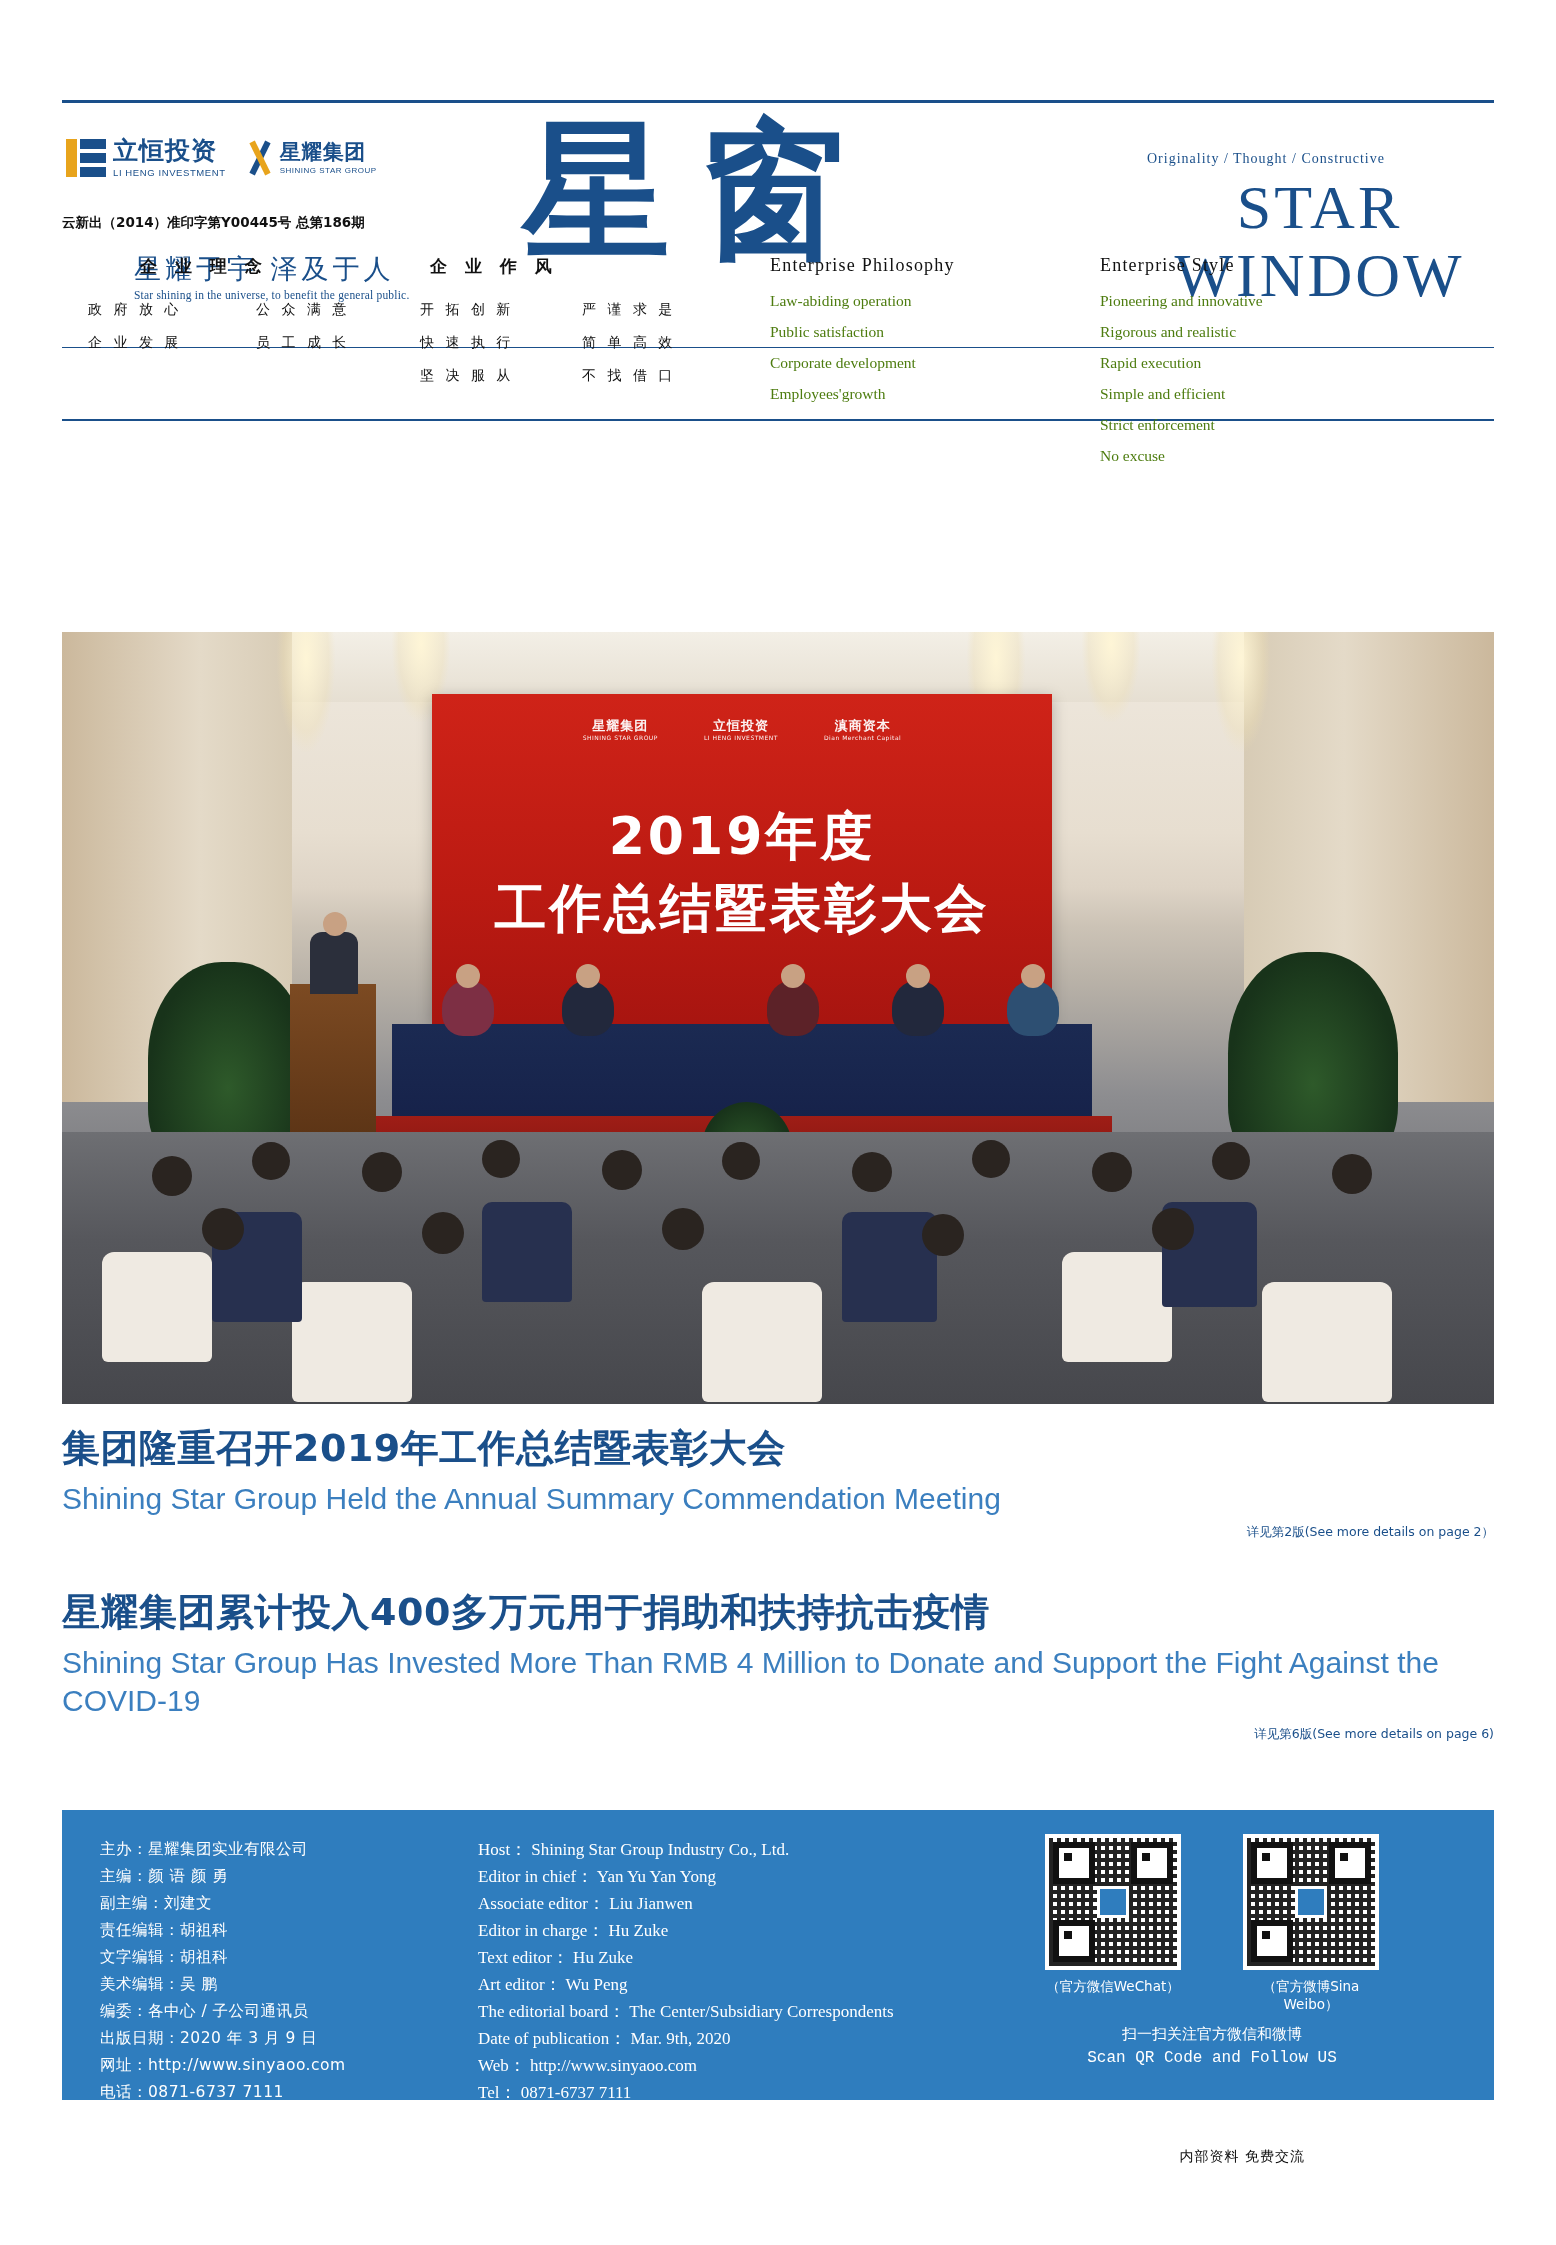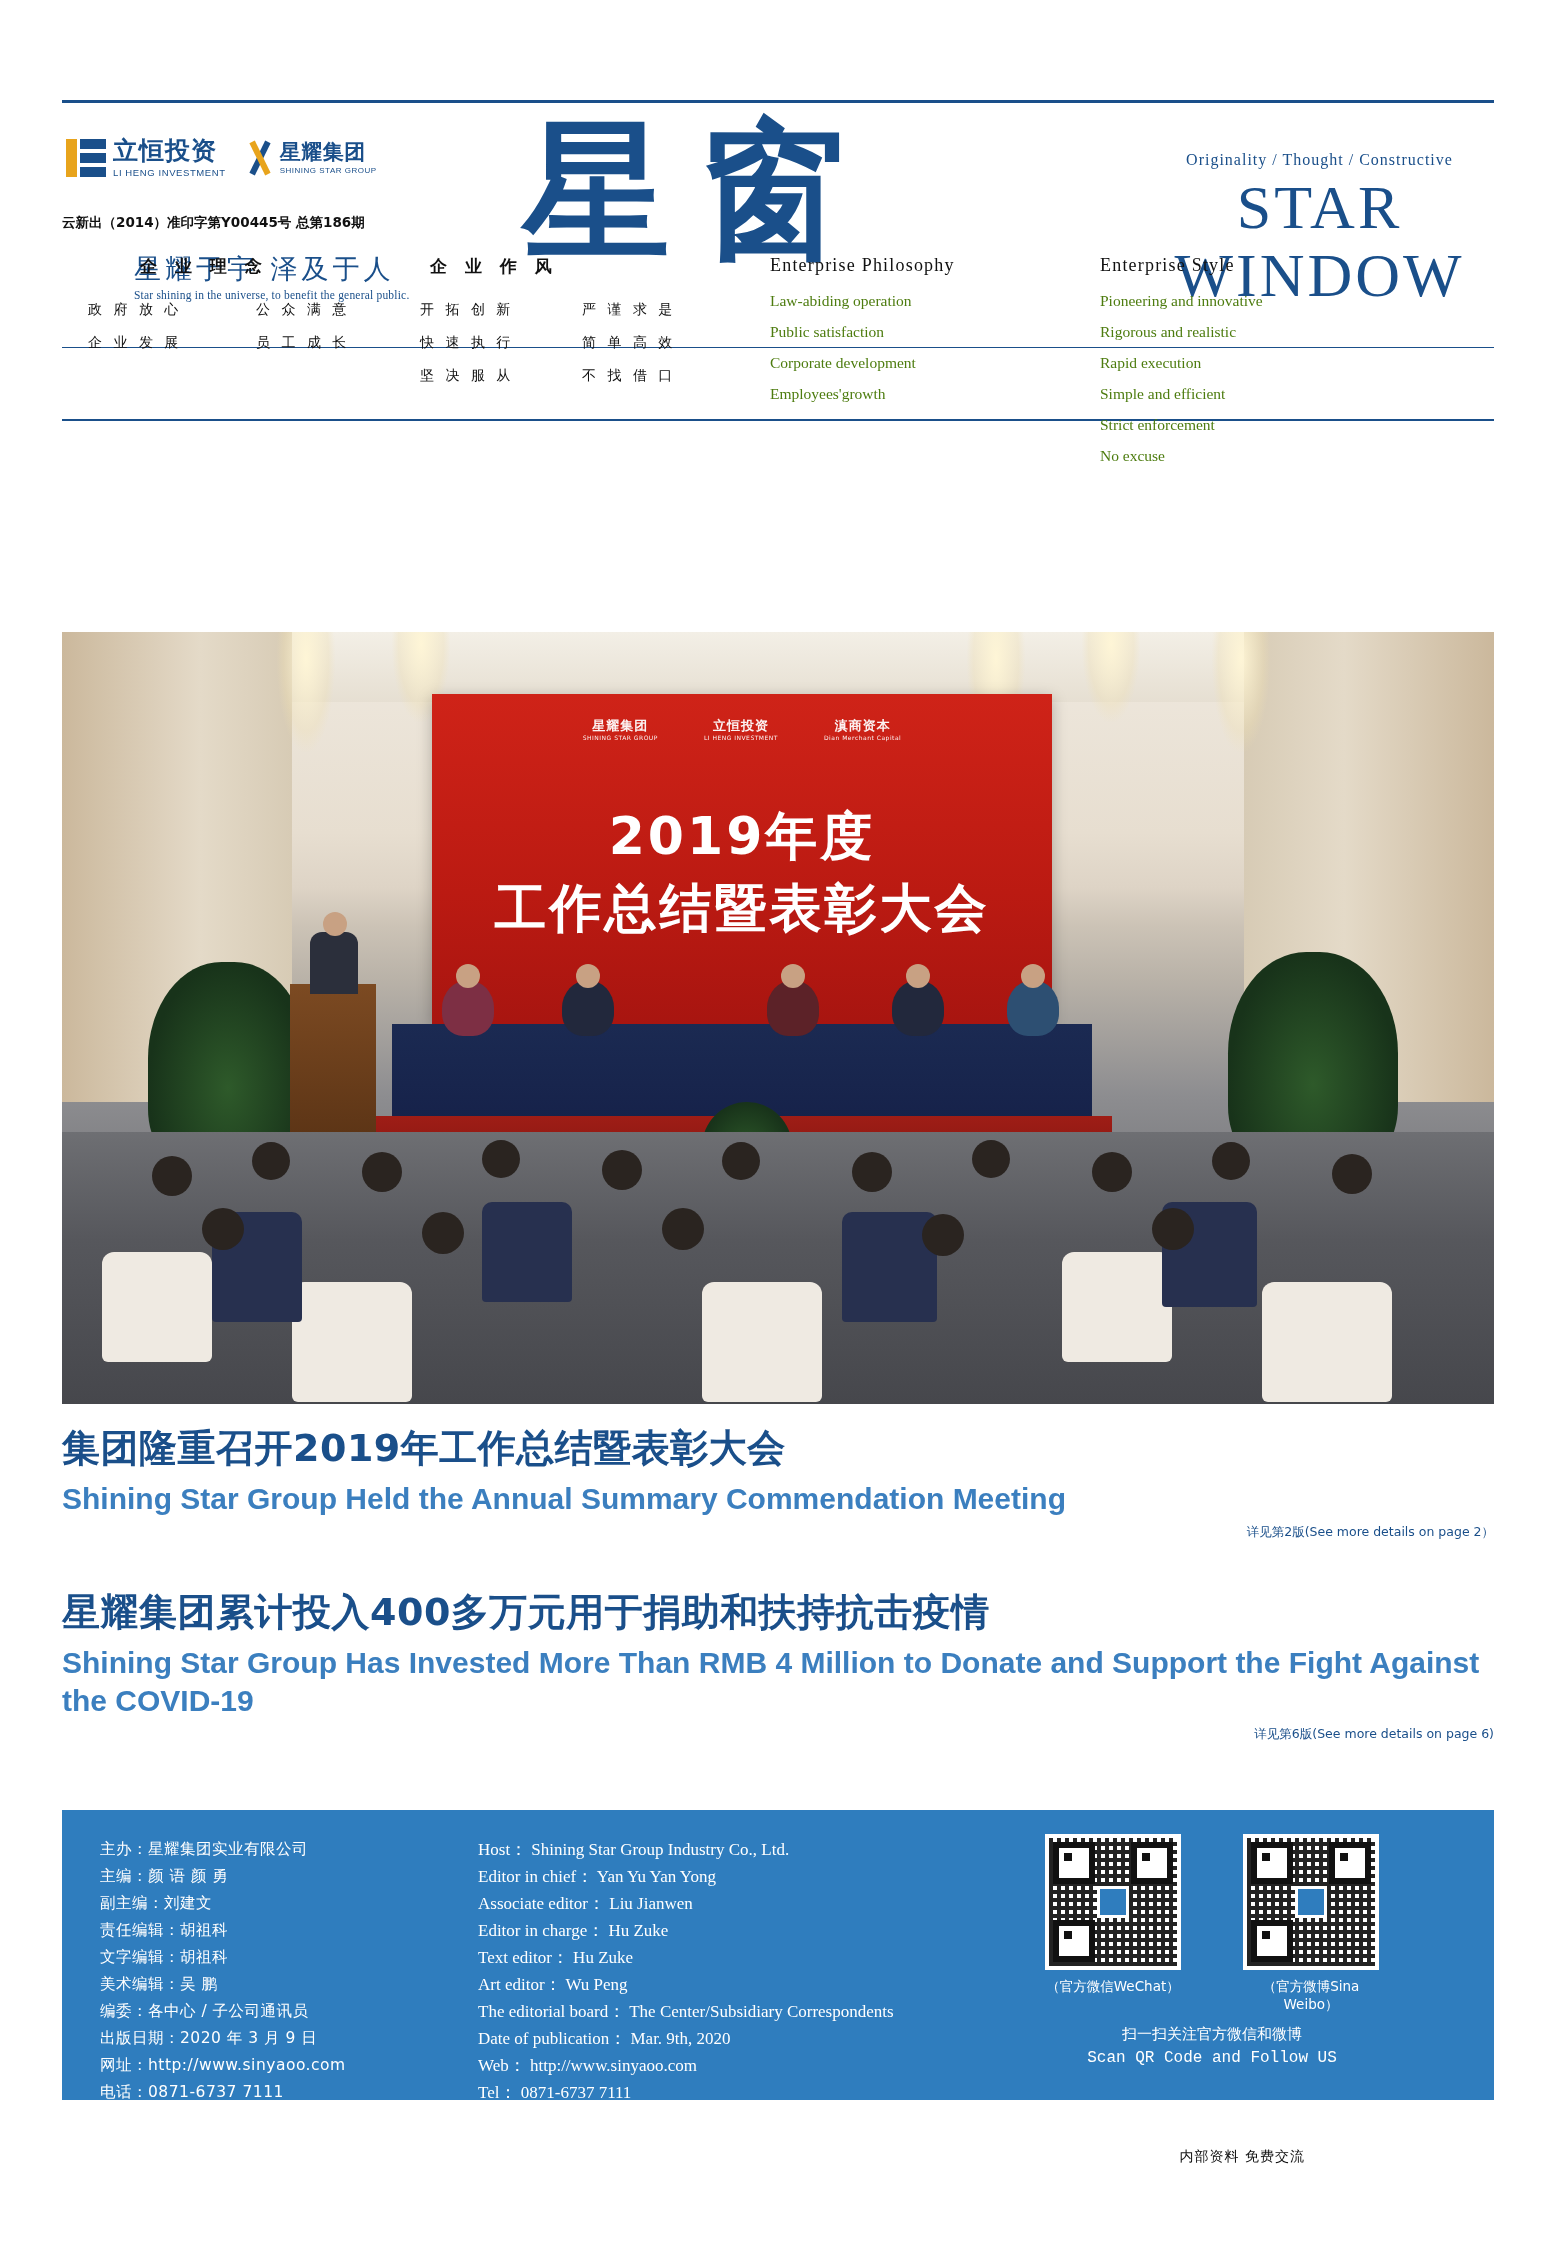--- a/index.html
+++ b/index.html
@@ -185,23 +185,22 @@
     color: #1a4f8a;
     letter-spacing: 3px;
     text-align: center;
     width: 345px;
   }
   .orig-thought {
     position: absolute;
     left: 1085px;
     top: 48px;
     width: 345px;
-    text-align: center;
     font-family: "Liberation Serif", serif;
-    font-size: 16px;
+    font-size: 14px;
     color: #1a4f8a;
     letter-spacing: 1px;
   }
 
   
   .phil-head {
     position: absolute;
     font-family: "DejaVu Sans", sans-serif;
     font-size: 17px;
     font-weight: bold;
@@ -400,21 +399,21 @@
     color: #1a4f8a;
     letter-spacing: 0.5px;
     line-height: 1.2;
   }
   .hl-en {
     font-family: "Liberation Sans", sans-serif;
     font-size: 30px;
     color: #3b7fbf;
     line-height: 1.28;
     margin-top: 8px;
-    font-weight: 700;
+    font-weight: 400;
   }
   .hl-ref {
     font-family: "DejaVu Sans", sans-serif;
     font-size: 12.5px;
     color: #1a4f8a;
     text-align: right;
     margin-top: 6px;
   }
 
   

